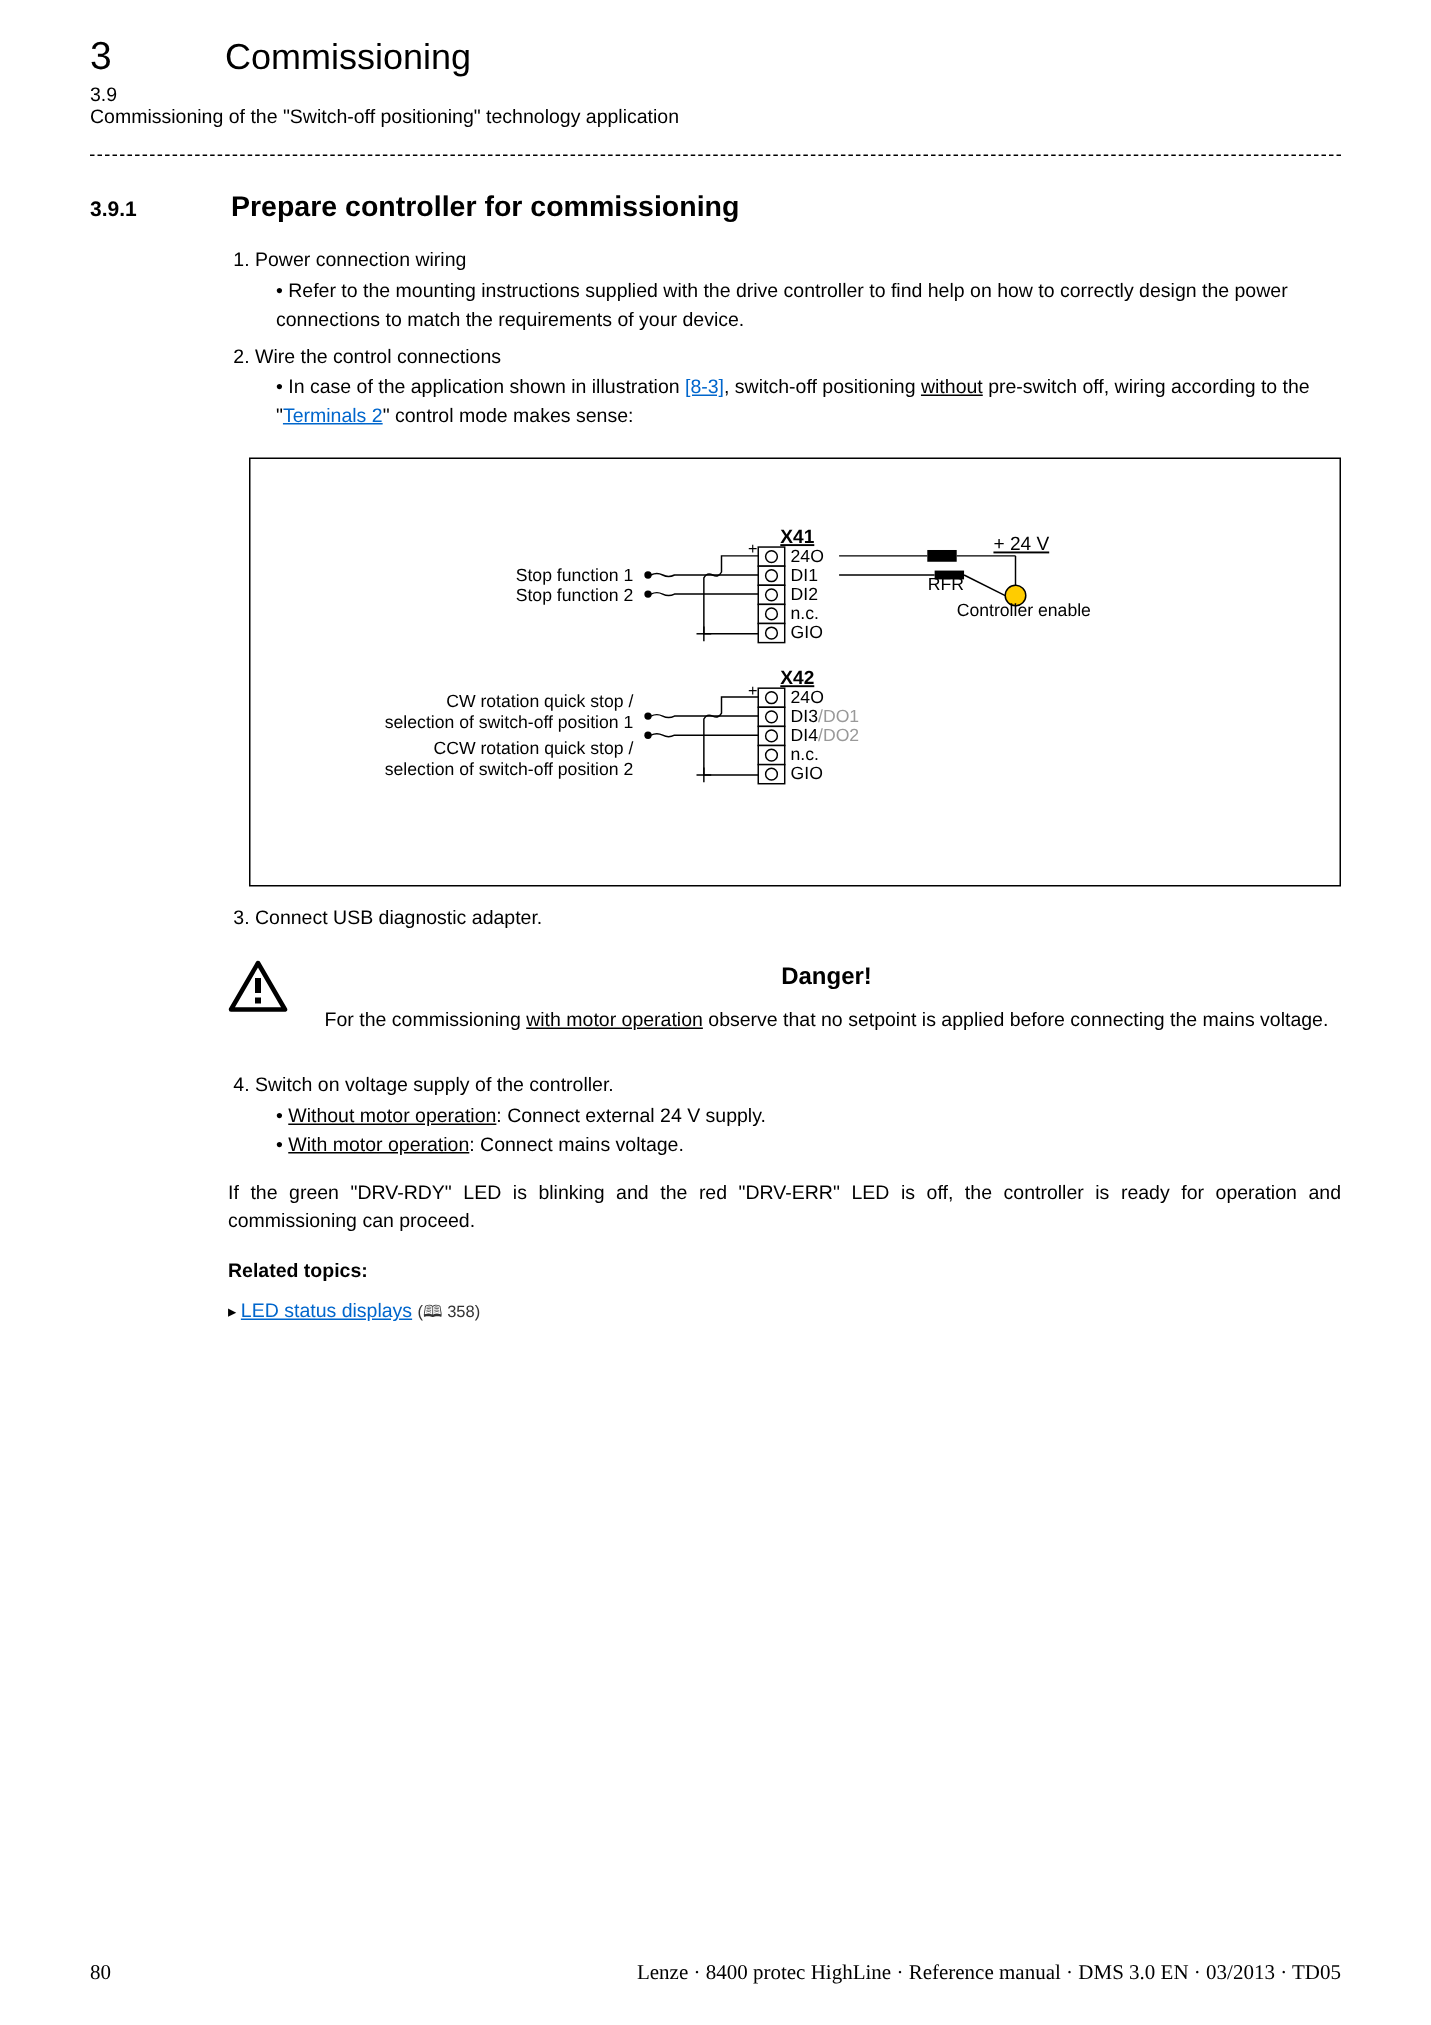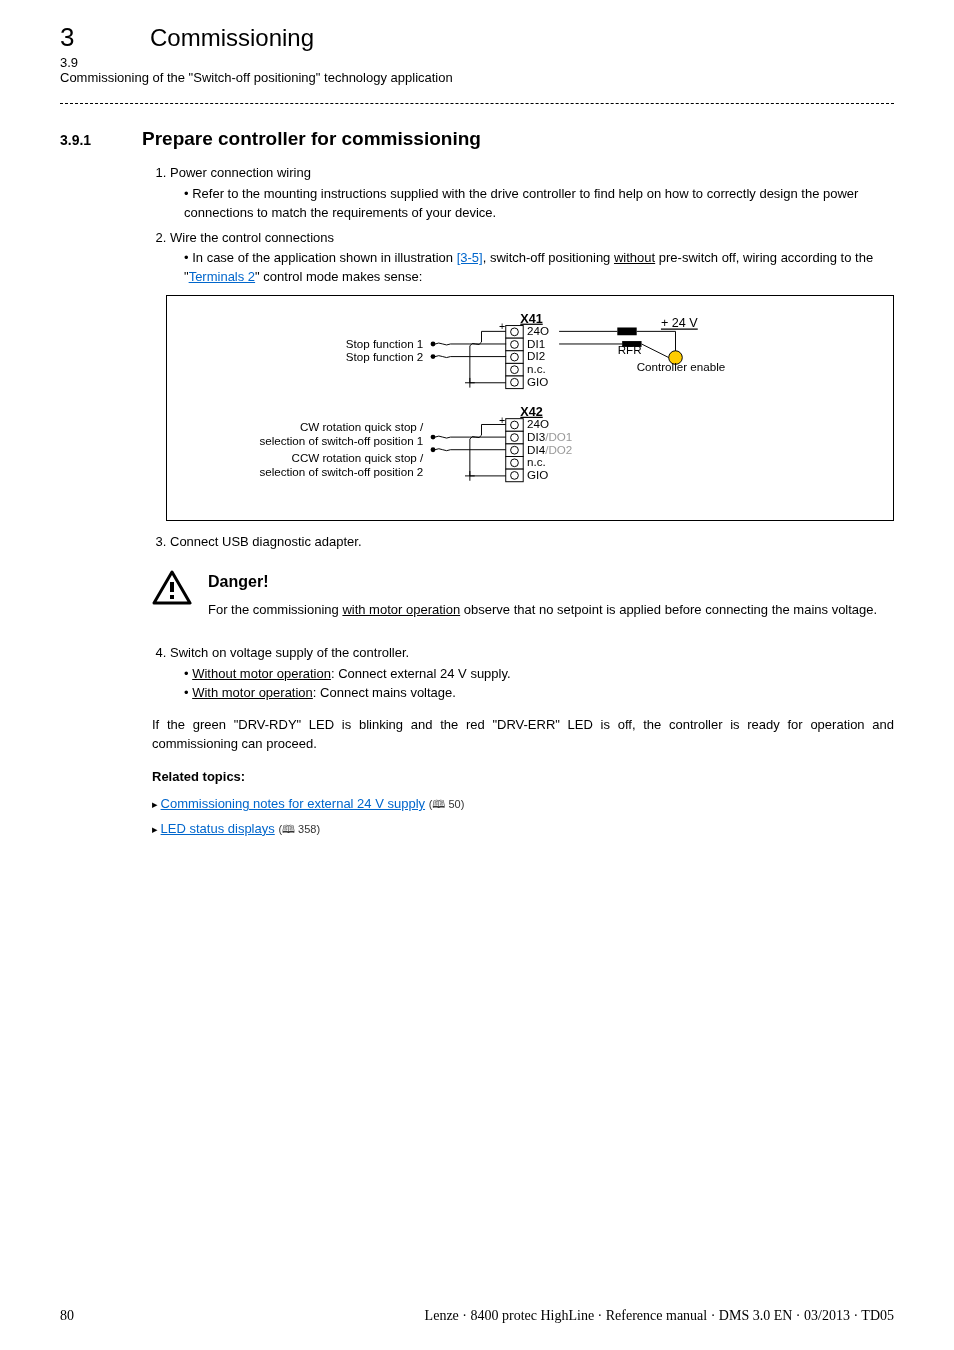--- a/index.html
+++ b/index.html
@@ -5,35 +5,35 @@
   * { box-sizing: border-box; margin: 0; padding: 0; }
   html, body { width: 954px; background: #fff; font-family: "Segoe UI", "Myriad Pro", Arial, sans-serif; color: #000; }
   .page { width: 954px; min-height: 1350px; padding: 22px 60px 30px 60px; position: relative; }
   .hdr-row { display: flex; align-items: baseline; gap: 40px; }
   .hdr-num { font-size: 26px; font-weight: 400; width: 50px; }
   .hdr-title { font-size: 24px; font-weight: 400; }
   .sub-row { display: flex; align-items: baseline; margin-top: 2px; flex-direction: column; }
   .sub-num { font-size: 13px; width: 50px; }
   .sub-title { font-size: 13px; }
   .dashline { margin: 18px 0 24px 0; height: 1px; border-top: 1.5px dashed #000; }
-  .sect-row { display: flex; align-items: baseline; gap: 32px; margin-bottom: 14px; }
+  .sect-row { display: flex; align-items: baseline; gap: 44px; margin-bottom: 14px; }
   .sect-num { font-size: 14px; font-weight: 700; width: 50px; }
   .sect-title { font-size: 19px; font-weight: 700; }
   .content { margin-left: 92px; font-size: 13px; line-height: 1.45; }
   ol.steps { list-style: decimal; padding-left: 18px; }
   ol.steps > li { margin-bottom: 6px; }
   ul.bul { list-style: none; padding-left: 14px; margin-top: 2px; margin-bottom: 6px; }
   ul.bul > li::before { content: "• "; }
   .link { color: #0066cc; text-decoration: underline; }
   .uline { text-decoration: underline; }
-  .diagram-box { border: 1px solid #000; margin: 8px 0 12px -4px; padding: 15px 20px; position: relative; height: 226px; }
+  .diagram-box { border: 1px solid #000; margin: 18px 0 12px -4px; padding: 15px 20px; position: relative; height: 286px; }
   .svg-wrap { width: 100%; height: 100%; }
   .danger-block { display: flex; gap: 16px; margin: 18px 0 16px 0; }
   .danger-icon { flex: 0 0 40px; }
-  .danger-body { flex: 1; }
+  .danger-body { flex: 1; text-align: center; }
   .danger-title { font-size: 16px; font-weight: 700; margin-bottom: 8px; }
   .danger-text p { margin-bottom: 8px; }
   .para { margin: 14px 0; }
   .related-title { font-weight: 700; margin-top: 14px; margin-bottom: 8px; }
   .rel-list { list-style: none; }
   .rel-list li { margin-bottom: 6px; }
   .rel-list li::before { content: "▸ "; font-size: 11px; }
   .pageref { font-size: 11px; color: #333; }
   .pageref .book { font-family: monospace; }
   .footer { position: absolute; bottom: 26px; left: 60px; right: 60px; display: flex; justify-content: space-between; font-size: 14px; font-family: Liberation Serif, serif; }
@@ -65,21 +65,21 @@
       <li>
         <span>Power connection wiring</span>
         <ul class="bul">
           <li>Refer to the mounting instructions supplied with the drive controller to find help on how to correctly design the power connections to match the requirements of your device.</li>
         </ul>
       </li>
       <li>
         <span>Wire the control connections</span>
         <ul class="bul">
           <li>
-            <span>In case of the application shown in illustration </span><a class="link">[3-5]</a><span>, switch-off positioning </span><span class="uline">without</span><span> pre-switch off, wiring according to the "</span><a class="link">Terminals 2</a><span>" control mode makes sense:</span>
+            <span>In case of the application shown in illustration </span><a class="link">[8-3]</a><span>, switch-off positioning </span><span class="uline">without</span><span> pre-switch off, wiring according to the "</span><a class="link">Terminals 2</a><span>" control mode makes sense:</span>
           </li>
         </ul>
 
         <div class="diagram-box">
           <svg class="svg-wrap term-block" viewBox="0 0 700 200">
 
             <text x="340" y="12" font-size="13" font-weight="bold" text-decoration="underline">X41</text>
             <text x="318" y="20" font-size="11">+</text>
             <g>
               <rect x="325" y="15" width="18" height="13" fill="#fff" stroke="#000"></rect>
@@ -188,24 +188,20 @@
           <li><span class="uline">With motor operation</span><span>: Connect mains voltage.</span></li>
         </ul>
       </li>
     </ol>
 
     <p class="para" style="text-align:justify;">If the green "DRV-RDY" LED is blinking and the red "DRV-ERR" LED is off, the controller is ready for operation and commissioning can proceed.</p>
 
     <div class="related-title">Related topics:</div>
     <ul class="rel-list">
       <li>
-        <a class="link">Commissioning notes for external 24 V supply</a>
-        <span class="pageref"> (<span class="book">🕮</span> <span>50</span>)</span>
-      </li>
-      <li>
         <a class="link">LED status displays</a>
         <span class="pageref"> (<span class="book">🕮</span> <span>358</span>)</span>
       </li>
     </ul>
   </div>
 
   <div class="footer">
     <div>80</div>
     <div>Lenze · 8400 protec HighLine · Reference manual · DMS 3.0 EN · 03/2013 · TD05</div>
   </div>

